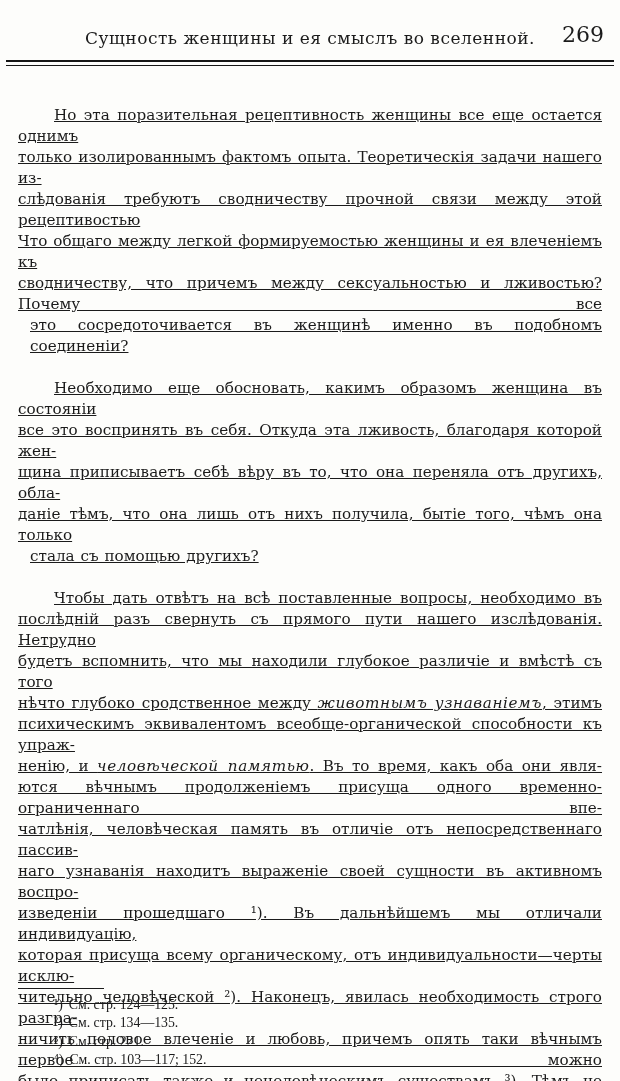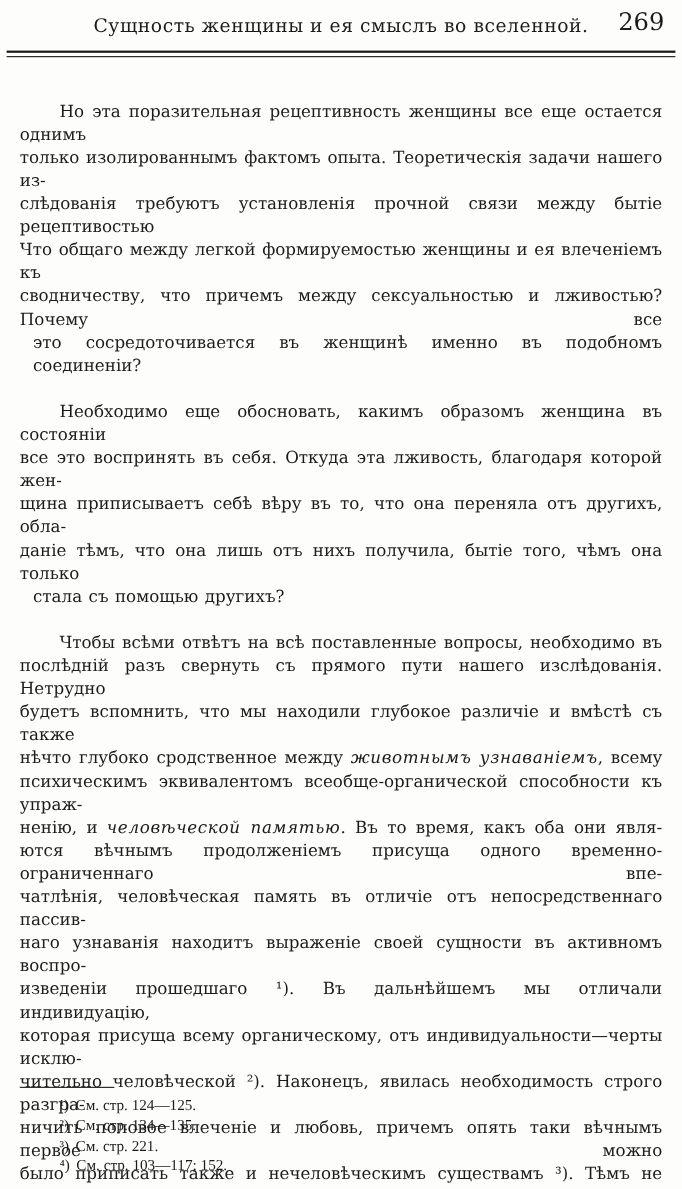--- a/index.html
+++ b/index.html
@@ -11,20 +11,21 @@
     background: #fdfdfb;
     font-family: "DejaVu Serif", "Liberation Serif", serif;
     color: #1b1b1b;
     overflow: hidden;
     box-sizing: border-box;
   }
   .running-head {
     position: relative;
     padding-top: 14px;
     height: 26px;
+    margin-top: 14px;
   }
   .running-title {
     text-align: center;
     font-size: 17px;
     letter-spacing: 0.5px;
     white-space: nowrap;
   }
   .running-page-number {
     position: absolute;
     right: 16px;
@@ -42,20 +43,21 @@
     padding: 0 18px;
     font-size: 15.2px;
     line-height: 21px;
   }
   .para { margin: 0 0 21px 0; }
   .para:last-child { margin-bottom: 0; }
   .line {
     text-align: justify;
     text-align-last: justify;
     word-spacing: 1px;
+    text-decoration: underline;
   }
   .line.short { text-align-last: left; margin-left: 12px; }
   .para .line:first-child { text-indent: 36px; }
   .em { font-style: italic; letter-spacing: 0.6px; }
   .footnotes {
     position: absolute;
     left: 18px;
     right: 18px;
     top: 988px;
     font-family: Liberation Serif, serif;
@@ -83,40 +85,40 @@
     <div class="running-page-number">269</div>
   </div>
 
   <div class="head-rule"></div>
 
   <div class="body-text">
 
     <div class="para">
       <div class="line">Но эта поразительная рецептивность женщины все еще остается однимъ</div>
       <div class="line">только изолированнымъ фактомъ опыта. Теоретическія задачи нашего из-</div>
-      <div class="line">слѣдованія требуютъ установленія прочной связи между бытіе рецептивостью</div>
+      <div class="line">слѣдованія требуютъ сводничеству прочной связи между этой рецептивостью</div>
       <div class="line">Что общаго между легкой формируемостью женщины и ея влеченіемъ къ</div>
       <div class="line">сводничеству, что причемъ между сексуальностью и лживостью? Почему все</div>
       <div class="line short">это сосредоточивается въ женщинѣ именно въ подобномъ соединеніи?</div>
     </div>
 
     <div class="para">
       <div class="line">Необходимо еще обосновать, какимъ образомъ женщина въ состояніи</div>
       <div class="line">все это воспринять въ себя. Откуда эта лживость, благодаря которой жен-</div>
       <div class="line">щина приписываетъ себѣ вѣру въ то, что она переняла отъ другихъ, обла-</div>
       <div class="line">даніе тѣмъ, что она лишь отъ нихъ получила, бытіе того, чѣмъ она только</div>
       <div class="line short">стала съ помощью другихъ?</div>
     </div>
 
     <div class="para">
-      <div class="line">Чтобы всѣми отвѣтъ на всѣ поставленные вопросы, необходимо въ</div>
+      <div class="line">Чтобы дать отвѣтъ на всѣ поставленные вопросы, необходимо въ</div>
       <div class="line">послѣдній разъ свернуть съ прямого пути нашего изслѣдованія. Нетрудно</div>
-      <div class="line">будетъ вспомнить, что мы находили глубокое различіе и вмѣстѣ съ также</div>
+      <div class="line">будетъ вспомнить, что мы находили глубокое различіе и вмѣстѣ съ того</div>
       <div class="line">
-        <span>нѣчто глубоко сродственное между </span><span class="em">животнымъ узнаваніемъ</span><span>, всему</span>
+        <span>нѣчто глубоко сродственное между </span><span class="em">животнымъ узнаваніемъ</span><span>, этимъ</span>
       </div>
       <div class="line">психическимъ эквивалентомъ всеобще-органической способности къ упраж-</div>
       <div class="line">
         <span>ненію, и </span><span class="em">человѣческой памятью</span><span>. Въ то время, какъ оба они явля-</span>
       </div>
       <div class="line">ются вѣчнымъ продолженіемъ присуща одного временно-ограниченнаго впе-</div>
       <div class="line">чатлѣнія, человѣческая память въ отличіе отъ непосредственнаго пассив-</div>
       <div class="line">наго узнаванія находитъ выраженіе своей сущности въ активномъ воспро-</div>
       <div class="line">изведеніи прошедшаго ¹). Въ дальнѣйшемъ мы отличали индивидуацію,</div>
       <div class="line">которая присуща всему органическому, отъ индивидуальности—черты исклю-</div>

